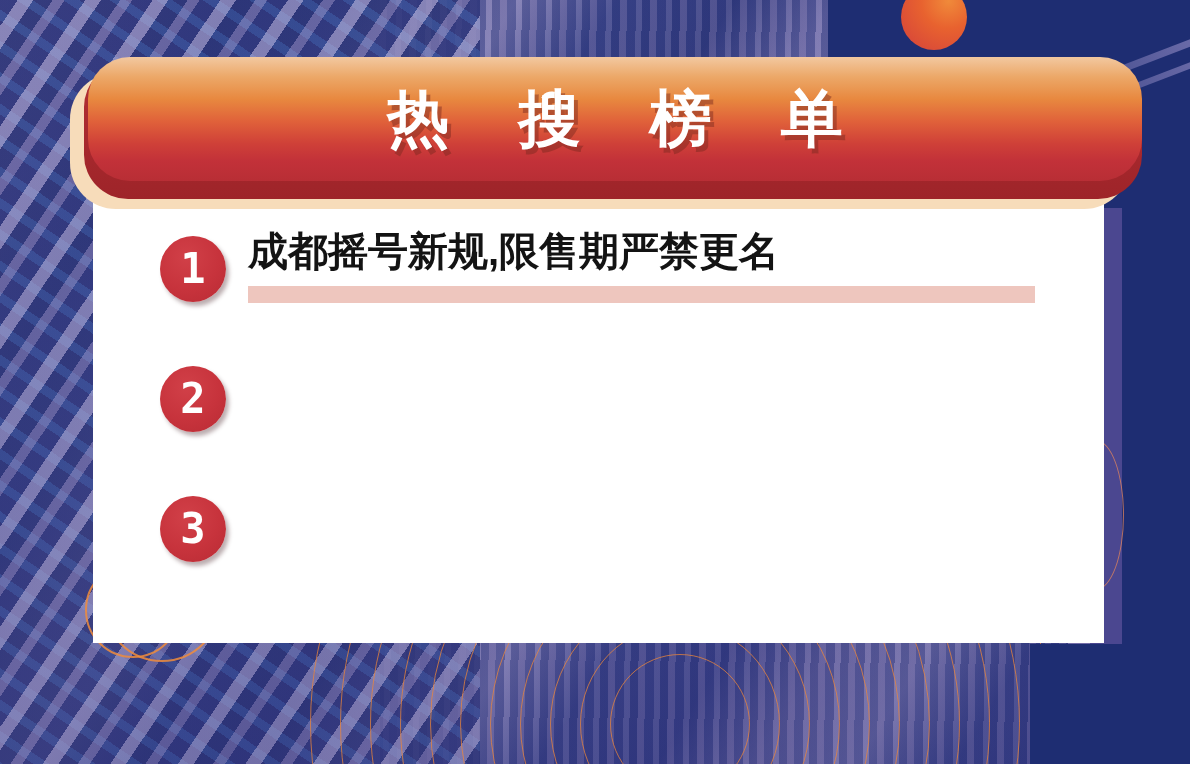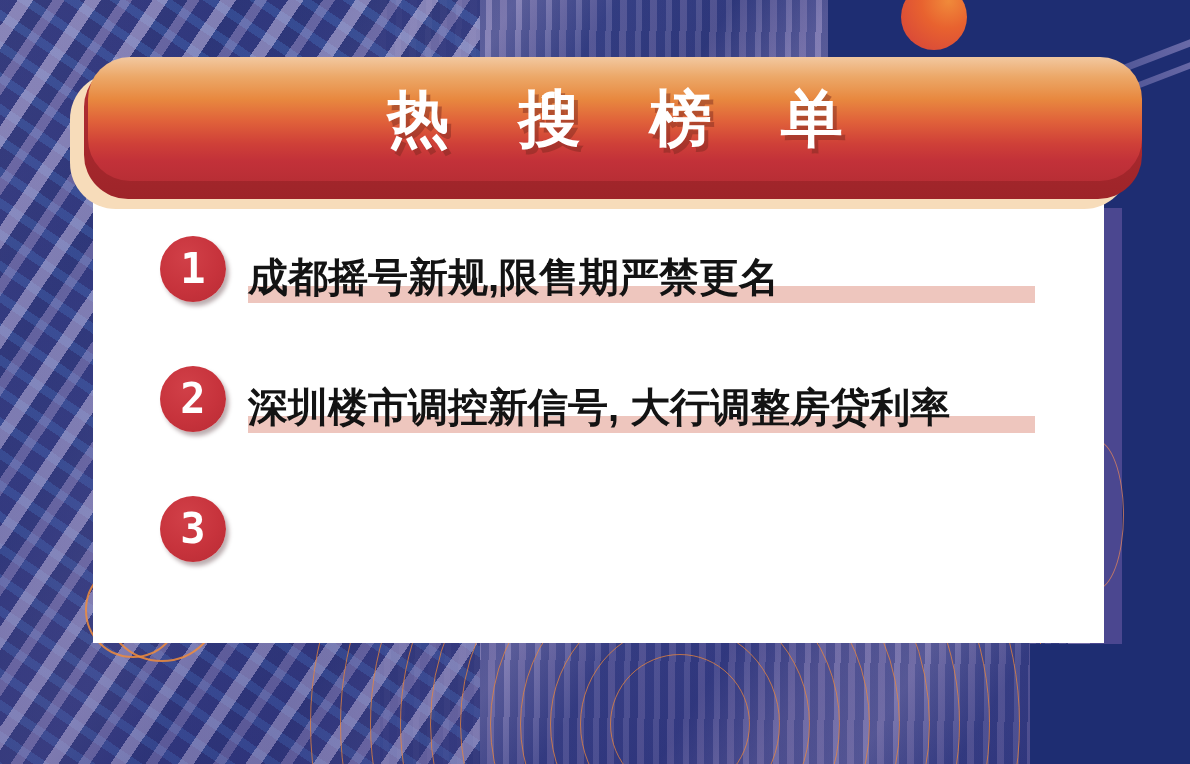--- a/index.html
+++ b/index.html
@@ -279,21 +279,20 @@
     background: #eec6be;
   }
   .rank-text {
     position: relative;
     font-size: 40px;
     font-weight: bold;
     color: #131313;
     line-height: 1.15;
     white-space: nowrap;
     letter-spacing: 0px;
-    margin-top: 26px;
   }
 </style>
 </head>
 <body>
 
 <div class="poster">
 
   <div class="bg-photo"></div>
   <div class="bg-stripes-v"></div>
   <div class="bg-stripes-d"></div>
@@ -353,24 +352,20 @@
     <div class="rank-item">
       <div class="rank-badge">1</div>
       <div class="rank-body">
         <div class="rank-underline" style="width:787px;"></div>
         <div class="rank-text">成都摇号新规,限售期严禁更名</div>
       </div>
     </div>
 
     <div class="rank-item">
       <div class="rank-badge">2</div>
-      <div class="rank-body">
-        <div class="rank-underline" style="width:787px;"></div>
-        <div class="rank-text">深圳楼市调控新信号, 大行调整房贷利率</div>
-      </div>
     </div>
 
     <div class="rank-item">
       <div class="rank-badge">3</div>
     </div>
 
   </div>
 
 </div>
 

